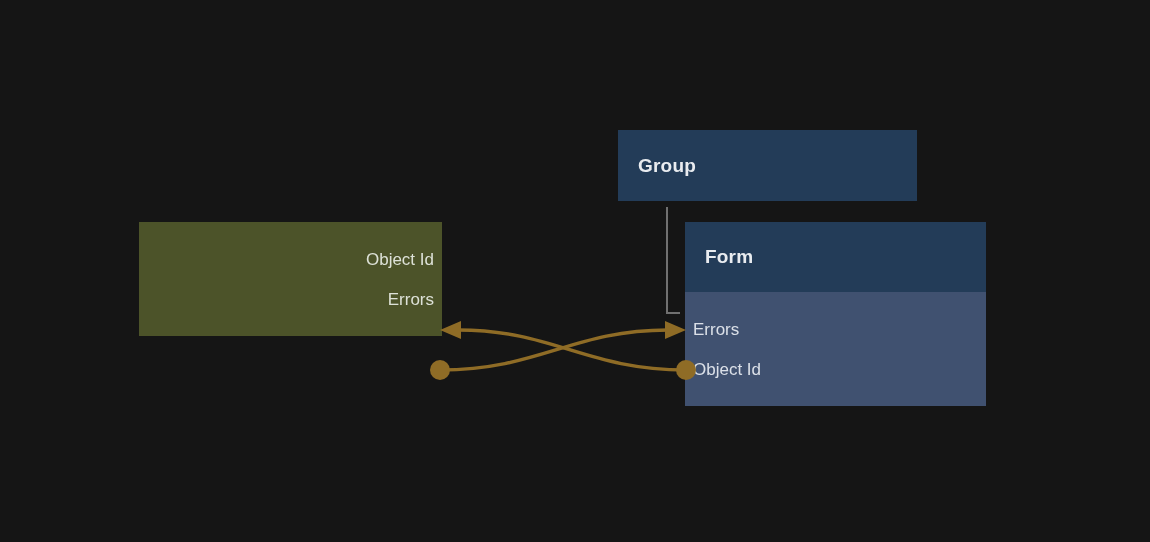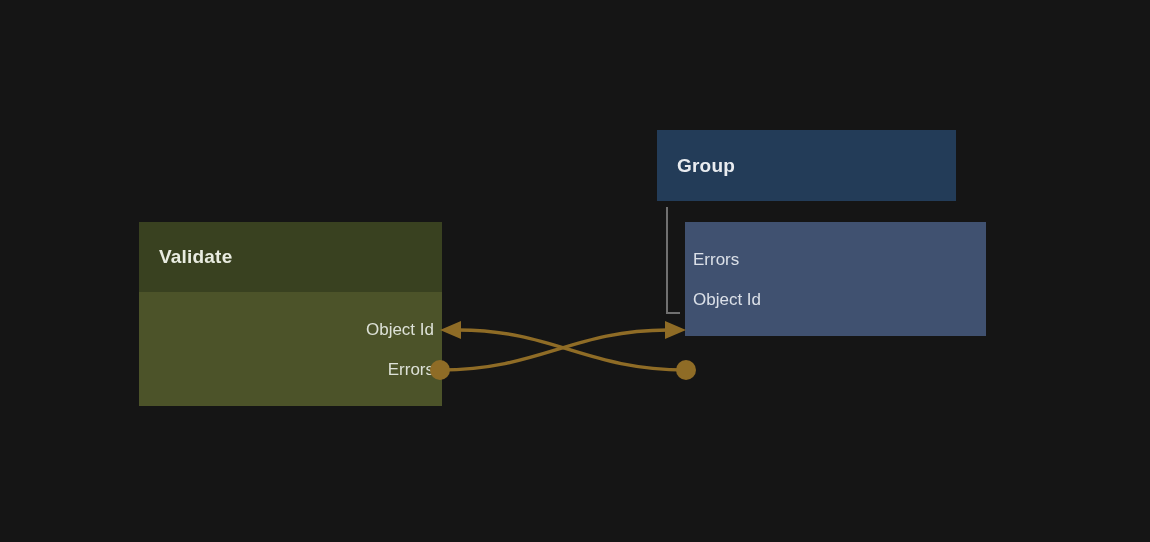--- a/index.html
+++ b/index.html
@@ -37,21 +37,21 @@
   }
   .field-row {
     height: 40px;
     display: flex;
     align-items: center;
     font-size: 17px;
     padding: 0 8px;
   }
   
   #node-group {
-    left: 657px; top: 130px; width: 299px; height: 71px;
+    left: 618px; top: 130px; width: 299px; height: 71px;
     background: #233c58;
   }
   #node-group .node-header { height: 71px; }
   #node-group .node-title { color: #e9ecf0; }
   
   #node-validate {
     left: 139px; top: 222px; width: 303px; height: 184px;
   }
   #node-validate .node-header { background: #394120; }
   #node-validate .node-title { color: #e9ece1; }
@@ -79,34 +79,34 @@
 
 <div id="canvas" data-interactable="true">
 
   <div class="node" id="node-group" data-interactable="true">
     <div class="node-header" data-interactable="true">
       <span class="node-title" data-interactable="false">Group</span>
     </div>
   </div>
 
   <div class="node" id="node-validate" data-interactable="true">
-    <div class="node-header" data-interactable="true">
-      <span class="node-title" data-interactable="false">Validate</span>
-    </div>
     <div class="node-body" data-interactable="false">
       <div class="field-row" data-interactable="true">
         <span data-interactable="false">Object Id</span>
       </div>
       <div class="field-row" data-interactable="true">
         <span data-interactable="false">Errors</span>
       </div>
     </div>
   </div>
 
   <div class="node" id="node-form" data-interactable="true">
+    <div class="node-header" data-interactable="true">
+      <span class="node-title" data-interactable="false">Form</span>
+    </div>
     <div class="node-body" data-interactable="false">
       <div class="field-row" data-interactable="true">
         <span data-interactable="false">Errors</span>
       </div>
       <div class="field-row" data-interactable="true">
         <span data-interactable="false">Object Id</span>
       </div>
     </div>
   </div>
 

